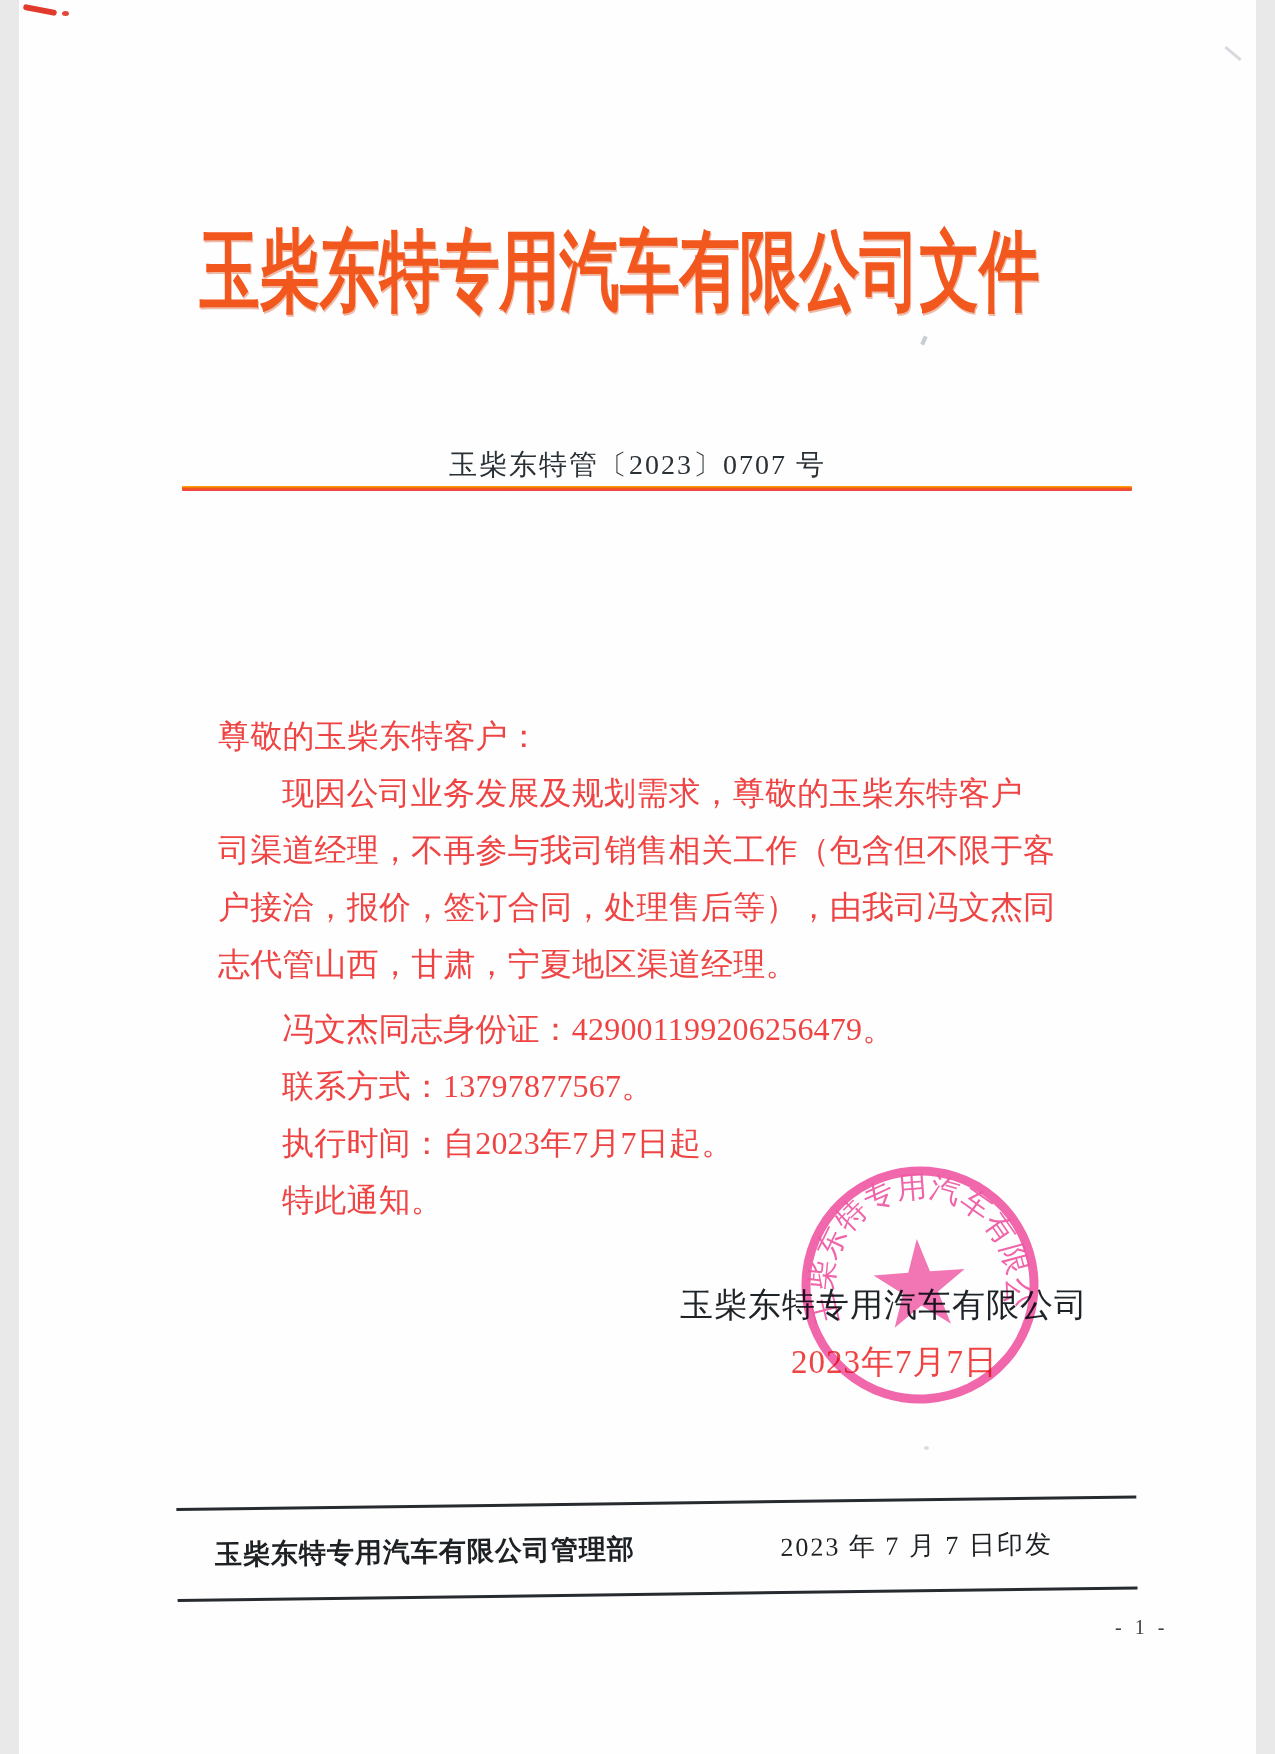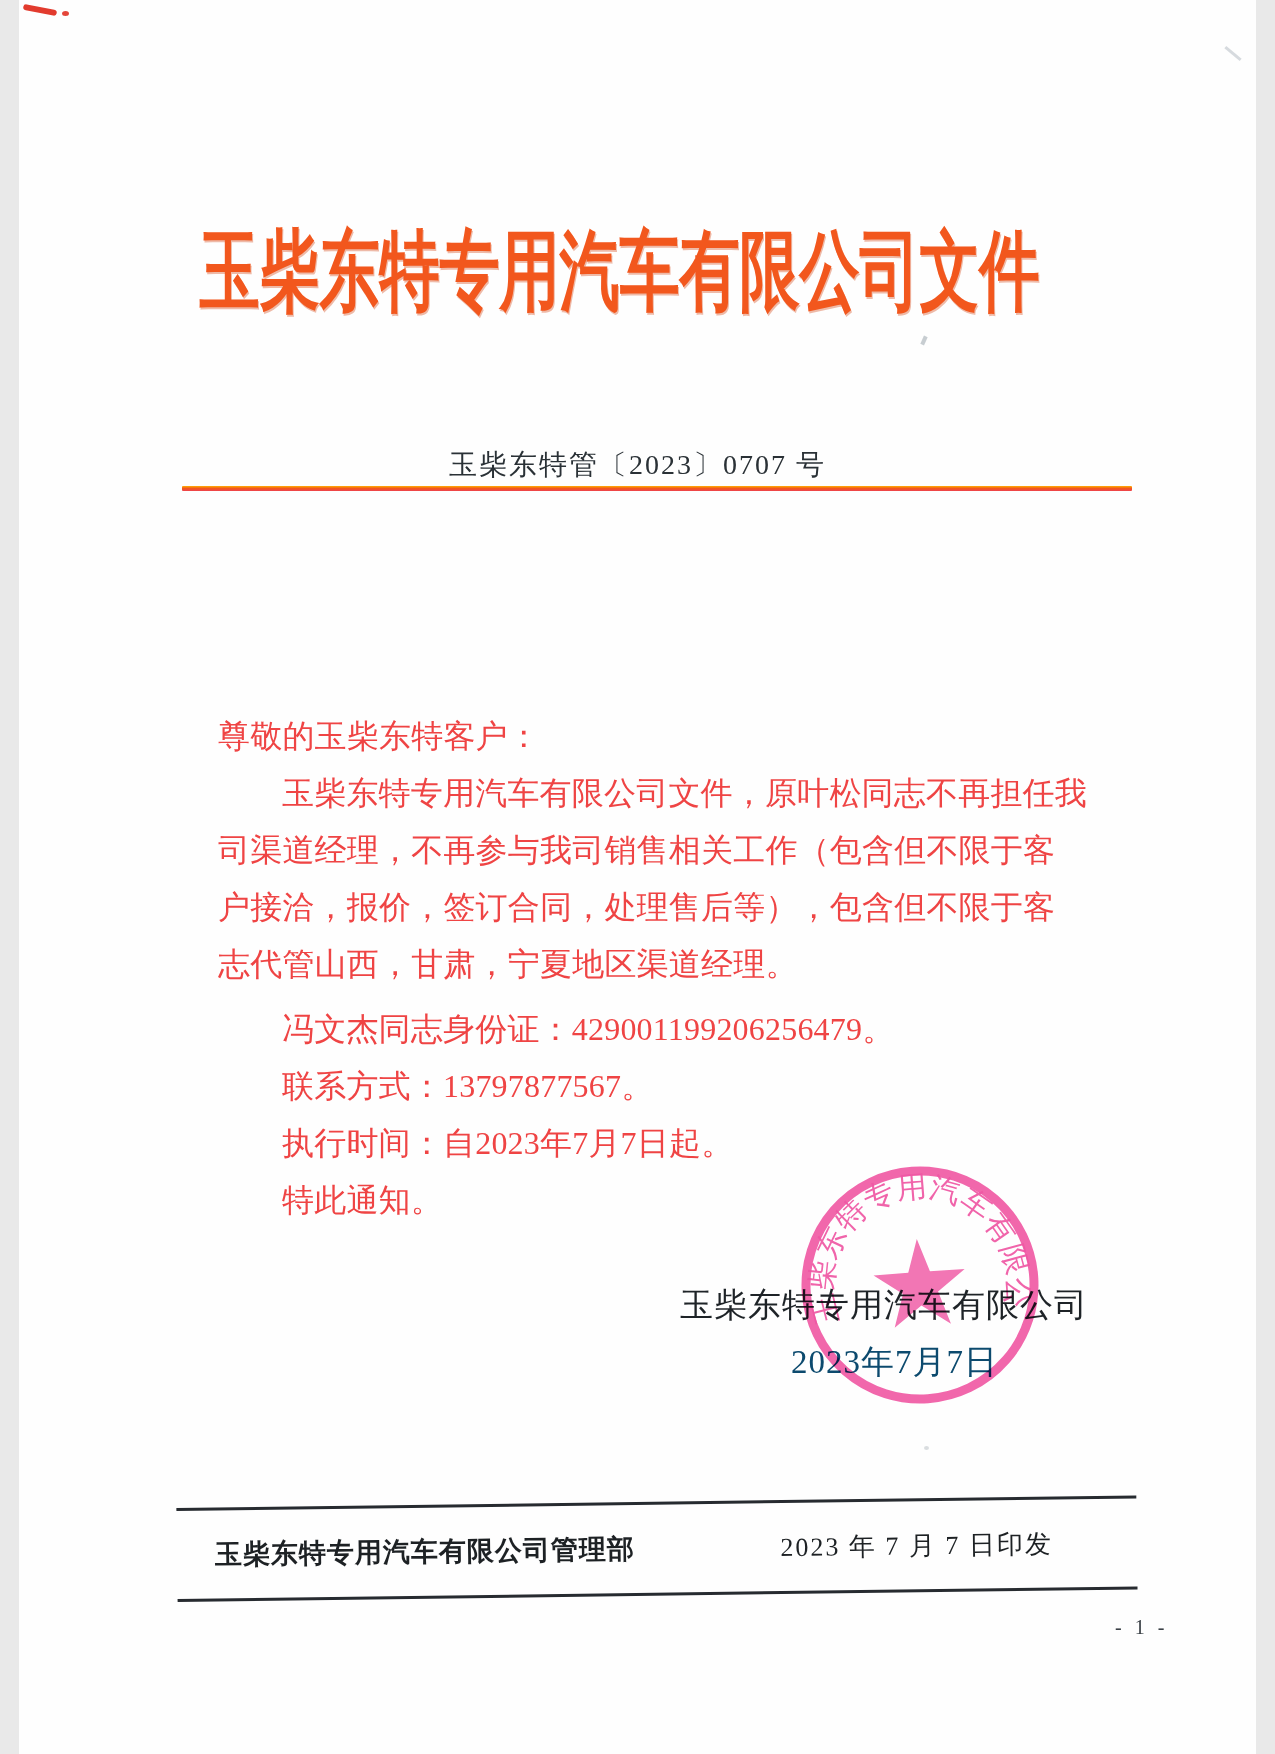--- a/index.html
+++ b/index.html
@@ -59,21 +59,21 @@
   .body-text .indent{padding-left:64px;}
   .body-text .gap{margin-top:8px;}
   
   .sign-company{
     position:absolute;left:661px;top:1283px;width:410px;
     font-size:33px;color:#1e2327;letter-spacing:1px;
     white-space:nowrap;
   }
   .sign-date{
     position:absolute;left:772px;top:1340px;
-    font-size:33px;color:#0c4a6e;letter-spacing:1px;
+    font-size:33px;color:#ef4444;letter-spacing:1px;
     white-space:nowrap;
   }
   
   .stamp{
     position:absolute;left:775px;top:1159px;width:252px;height:252px;
     opacity:.88;
     mix-blend-mode:multiply;
     transform:rotate(-4deg);
   }
   
@@ -114,23 +114,23 @@
 
   <div class="red-head">玉柴东特专用汽车有限公司文件</div>
 
   <div class="doc-number">玉柴东特管〔2023〕0707 号</div>
 
   <div class="red-rule"></div>
 
 
   <div class="body-text">
     <div class="line">尊敬的玉柴东特客户：</div>
-    <div class="line indent">玉柴东特专用汽车有限公司文件，原叶松同志不再担任我</div>
+    <div class="line indent">现因公司业务发展及规划需求，尊敬的玉柴东特客户</div>
     <div class="line">司渠道经理，不再参与我司销售相关工作（包含但不限于客</div>
-    <div class="line">户接洽，报价，签订合同，处理售后等），包含但不限于客</div>
+    <div class="line">户接洽，报价，签订合同，处理售后等），由我司冯文杰同</div>
     <div class="line">志代管山西，甘肃，宁夏地区渠道经理。</div>
     <div class="line indent gap">冯文杰同志身份证：429001199206256479。</div>
     <div class="line indent">联系方式：13797877567。</div>
     <div class="line indent">执行时间：自2023年7月7日起。</div>
     <div class="line indent">特此通知。</div>
   </div>
 
   <div class="sign-company">玉柴东特专用汽车有限公司</div>
   <div class="sign-date">2023年7月7日</div>
 

